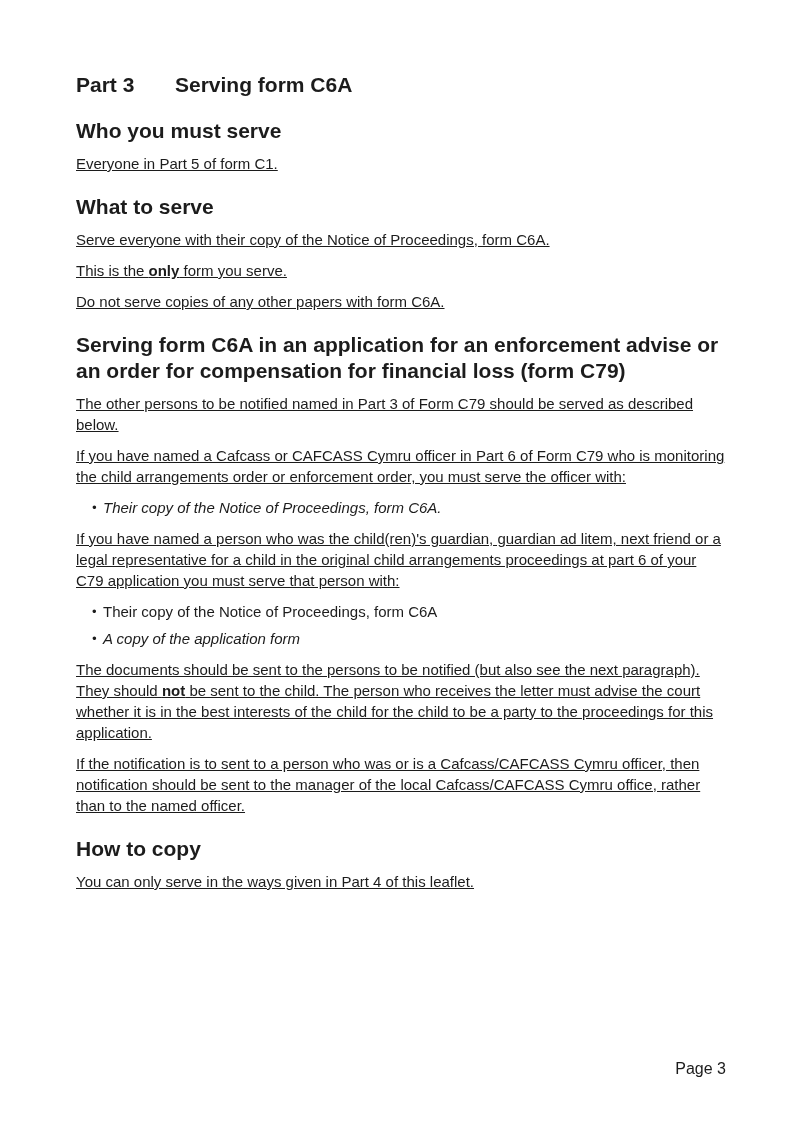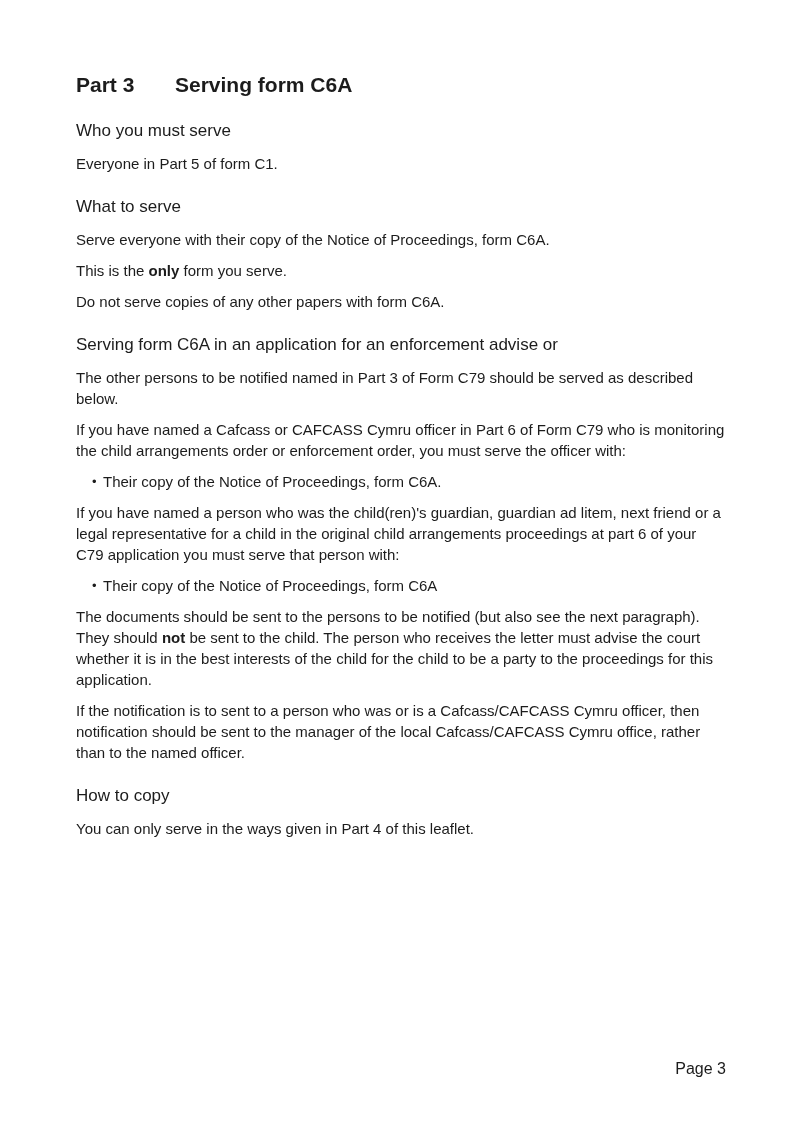--- a/index.html
+++ b/index.html
@@ -26,49 +26,51 @@
     font-size: 21px;
     font-weight: bold;
     line-height: 26px;
     margin: 0;
   }
   h1.part-title .part-number {
     width: 99px;
     flex: 0 0 99px;
   }
   h2.section-heading {
-    font-size: 17px;
-    font-weight: normal;
+    font-size: 21px;
+    font-weight: bold;
     line-height: 26px;
     margin: 20px 0 9px 0;
   }
   h2.section-heading .hline {
     display: block;
   }
   p.body-text {
     font-size: 15px;
     line-height: 21px;
     margin: 0 0 10px 0;
+    text-decoration: underline;
   }
   p.body-text b {
     font-weight: bold;
   }
   ul.bullet-list {
     list-style: none;
     margin: 0 0 10px 0;
     padding: 0 0 0 27px;
   }
   ul.bullet-list li {
     font-size: 15px;
     line-height: 21px;
     margin: 0 0 6px 0;
     position: relative;
   }
   ul.bullet-list li:last-child {
     margin-bottom: 0;
+    font-style: italic;
   }
   ul.bullet-list li::before {
     content: "\2022";
     position: absolute;
     left: -11px;
     font-size: 13px;
   }
   .page-footer {
     position: absolute;
     top: 1058px;
@@ -92,29 +94,31 @@
     <h2 class="section-heading">Who you must serve</h2>
     <p class="body-text">Everyone in Part 5 of form C1.</p>
 
     <h2 class="section-heading">What to serve</h2>
     <p class="body-text">Serve everyone with their copy of the Notice of Proceedings, form C6A.</p>
     <p class="body-text"><span>This is the </span><b>only</b><span> form you serve.</span></p>
     <p class="body-text">Do not serve copies of any other papers with form C6A.</p>
 
     <h2 class="section-heading">
       <span class="hline">Serving form C6A in an application for an enforcement advise or</span>
+      <span class="hline">an order for compensation for financial loss (form C79)</span>
     </h2>
     <p class="body-text">The other persons to be notified named in Part 3 of Form C79 should be served as described below.</p>
     <p class="body-text">If you have named a Cafcass or CAFCASS Cymru officer in Part 6 of Form C79 who is monitoring the child arrangements order or enforcement order, you must serve the officer with:</p>
     <ul class="bullet-list">
       <li>Their copy of the Notice of Proceedings, form C6A.</li>
     </ul>
     <p class="body-text">If you have named a person who was the child(ren)'s guardian, guardian ad litem, next friend or a legal representative for a child in the original child arrangements proceedings at part 6 of your C79 application you must serve that person with:</p>
     <ul class="bullet-list">
       <li>Their copy of the Notice of Proceedings, form C6A</li>
+      <li>A copy of the application form</li>
     </ul>
     <p class="body-text"><span>The documents should be sent to the persons to be notified (but also see the next paragraph). They should </span><b>not</b><span> be sent to the child. The person who receives the letter must advise the court whether it is in the best interests of the child for the child to be a party to the proceedings for this application.</span></p>
     <p class="body-text">If the notification is to sent to a person who was or is a Cafcass/CAFCASS Cymru officer, then notification should be sent to the manager of the local Cafcass/CAFCASS Cymru office, rather than to the named officer.</p>
 
     <h2 class="section-heading">How to copy</h2>
     <p class="body-text">You can only serve in the ways given in Part 4 of this leaflet.</p>
 
   </div>
 
   <div class="page-footer">Page 3</div>

